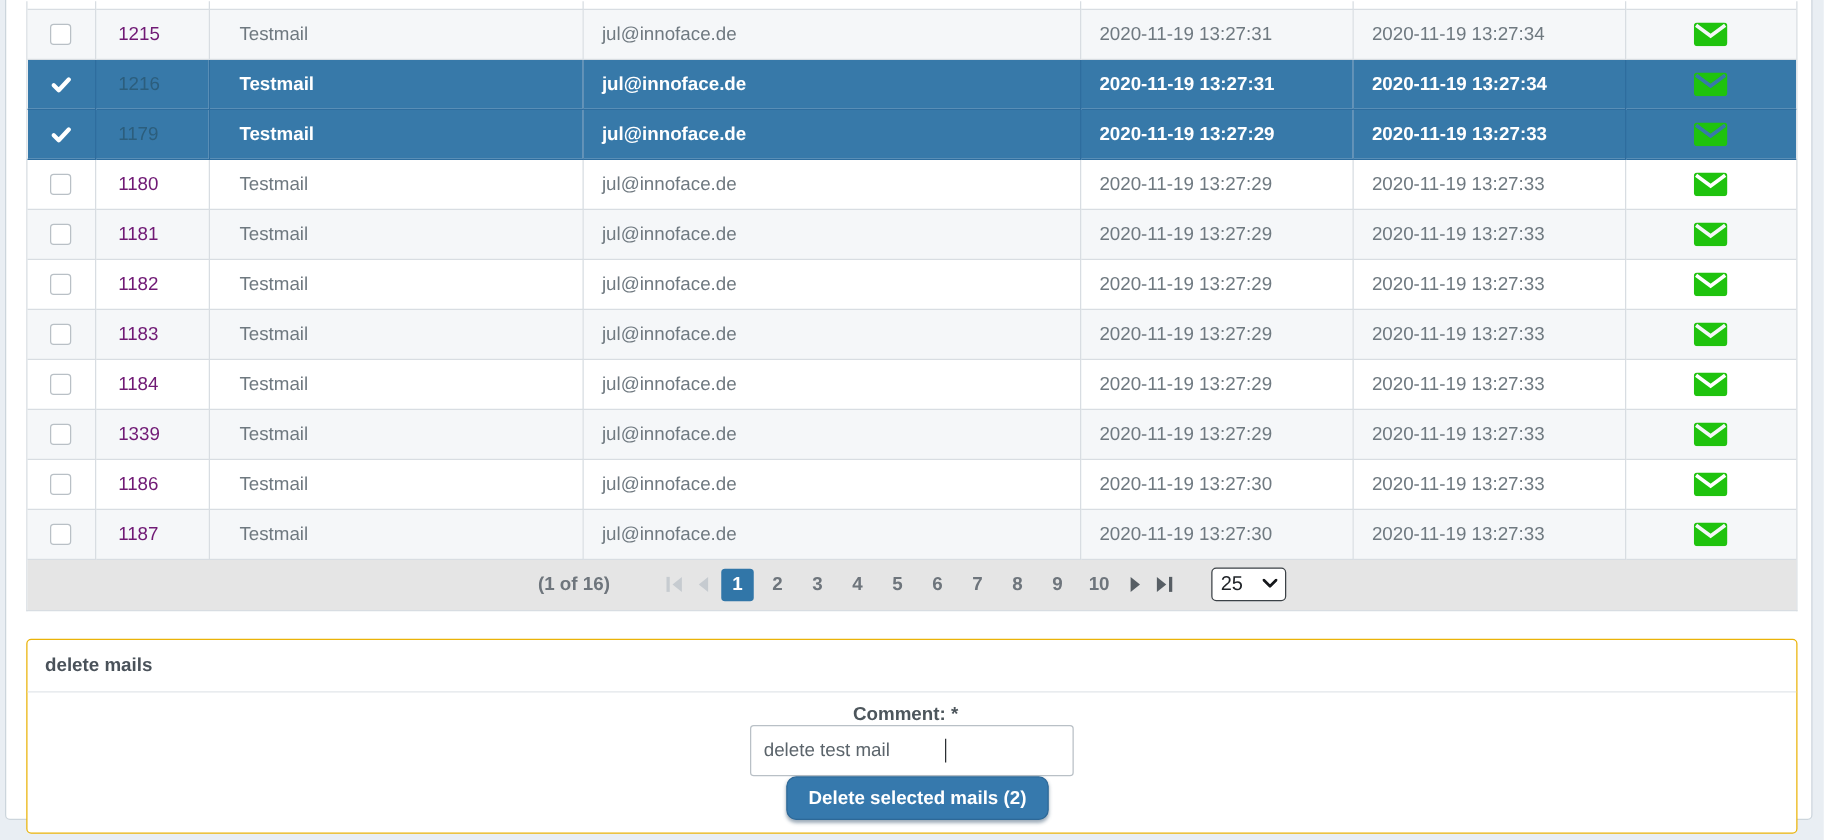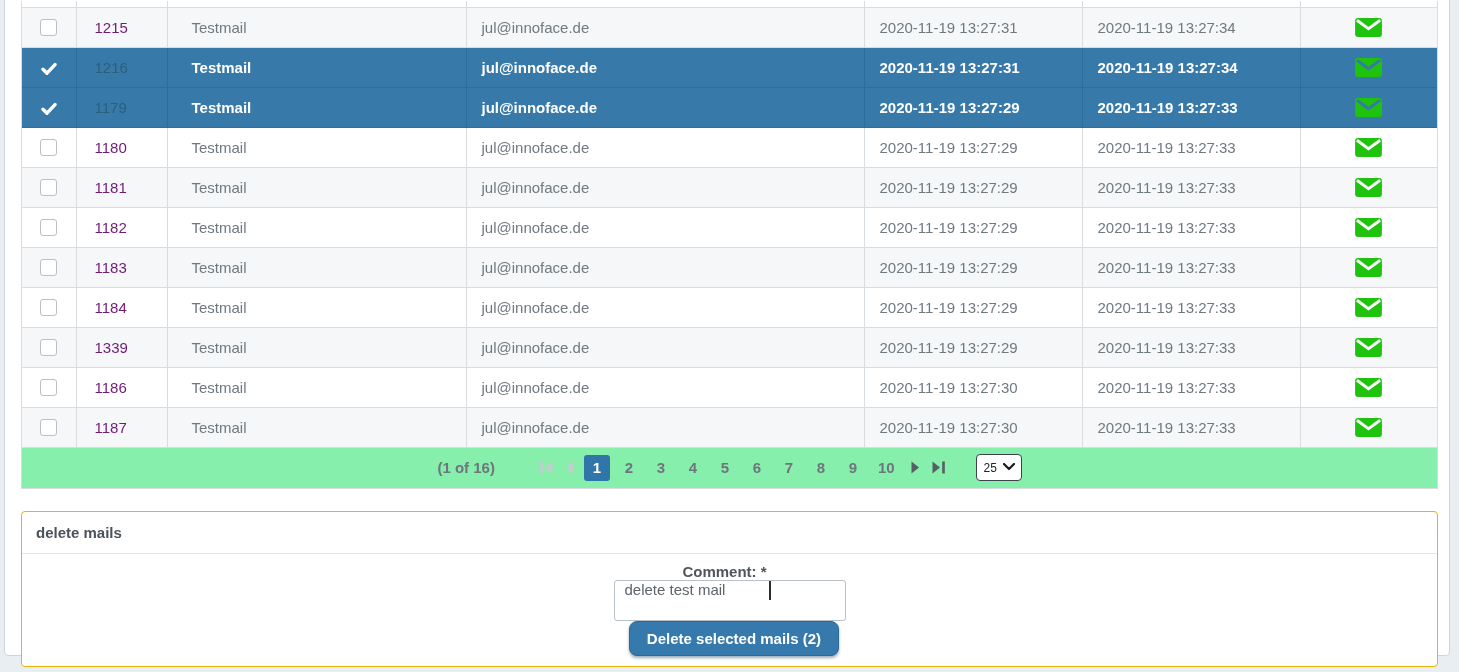--- a/index.html
+++ b/index.html
@@ -62,61 +62,61 @@
 
   .envelope { vertical-align:middle; }
   .envelope rect { fill:#1fc30e; }
   .envelope.error rect { fill:#f51515; }
   .envelope path { stroke:#ffffff; stroke-width:2.6; fill:none; }
   tr:nth-child(even) .envelope path { stroke:#f5f7f9; }
   tr.selected .envelope path { stroke:#3779a9; }
 
   
   .paginator {
-    height:40px; background:#86efac;
+    height:40px; background:#e5e5e5;
     display:flex; align-items:center; justify-content:center;
   }
   .pg-label { font-weight:bold; color:#6e757c; margin-right:40px; }
   .pg-btn {
     min-width:26px; height:26px; margin:0 3px;
     display:inline-flex; align-items:center; justify-content:center;
     font-weight:bold; color:#6e757c; cursor:pointer; user-select:none;
     border:none; background:transparent; font-size:15px;
     font-family:"Liberation Sans", sans-serif;
   }
   .pg-btn.active { background:#3176a8; color:#fff; border-radius:3px; width:25px; }
   .pg-arrow { margin:0 4px; display:inline-flex; align-items:center; cursor:pointer; }
   .pg-arrow.disabled svg { fill:#c6cbd0; }
   .pg-arrow svg { fill:#575e64; }
   .rows-select-wrap { position:relative; margin-left:26px; display:inline-block; }
   select.rows-select {
     appearance:none; -webkit-appearance:none;
-    width:46px; height:27px;
+    width:60px; height:27px;
     border:1.5px solid #3c4247; border-radius:4px;
-    background:#fff; font-size:12px; color:#202428;
+    background:#fff; font-size:16px; color:#202428;
     padding:0 20px 0 7px;
     font-family:"Liberation Sans", sans-serif;
   }
   .select-chevron { position:absolute; right:7px; top:9px; pointer-events:none; }
 
   
   .panel {
     width:1417px; margin-top:22px;
     border:1px solid #eab308; border-radius:4px; background:#fff;
   }
   .panel-header {
     padding:12px 14px; font-weight:bold; color:#4a525a;
     border-bottom:1px solid #e2e6ea;
   }
   .panel-body { padding:9px 14px 10px; display:flex; align-items:center;flex-direction:column; }
   .comment-label { font-weight:bold; color:#4d565c; margin-right:10px; }
   .comment-box {
-    width:232px; height:41px;
+    width:259px; height:41px;
     border:1px solid #b9c0c6; border-radius:3px; background:#fff;
-    display:flex; align-items:flex-start; padding:0 10px;
+    display:flex; align-items:center; padding:0 10px;
     color:#5b646b; cursor:text;gap:43px;
   }
   .caret { display:inline-block; width:1.5px; height:19px; background:#2b2f33; margin-left:1px; }
   .delete-btn {
     margin-left:9px; height:35px; padding:0 17px;
     background:#3679ad; color:#fff; font-weight:bold; font-size:15px;
     border:1px solid #2d6897; border-radius:8px;
     box-shadow:0 2px 3px rgba(40,70,100,0.45);
     cursor:pointer; font-family:"Liberation Sans", sans-serif;
   }

